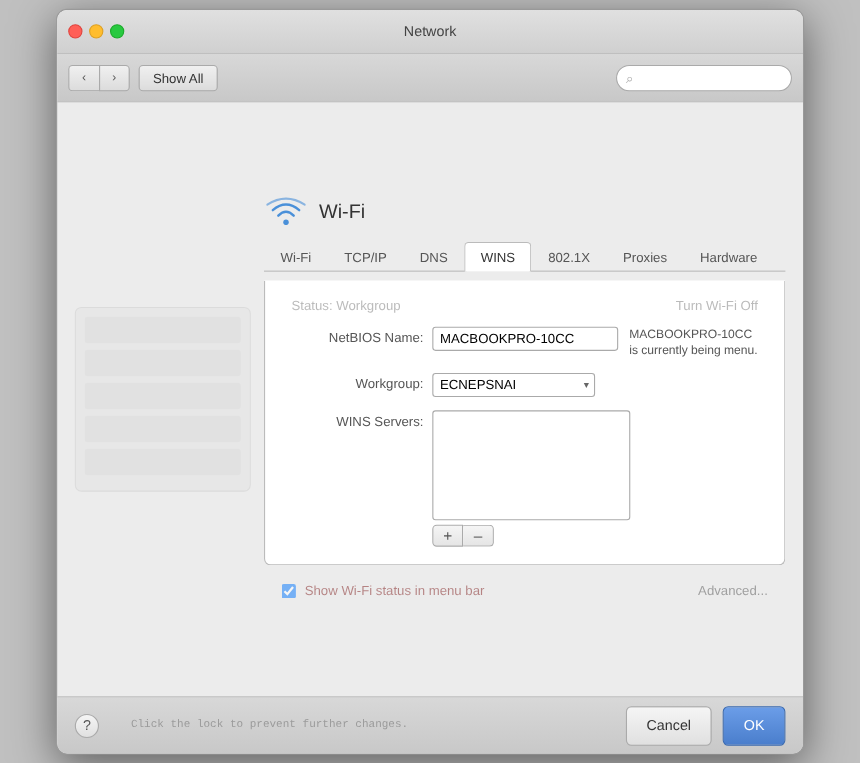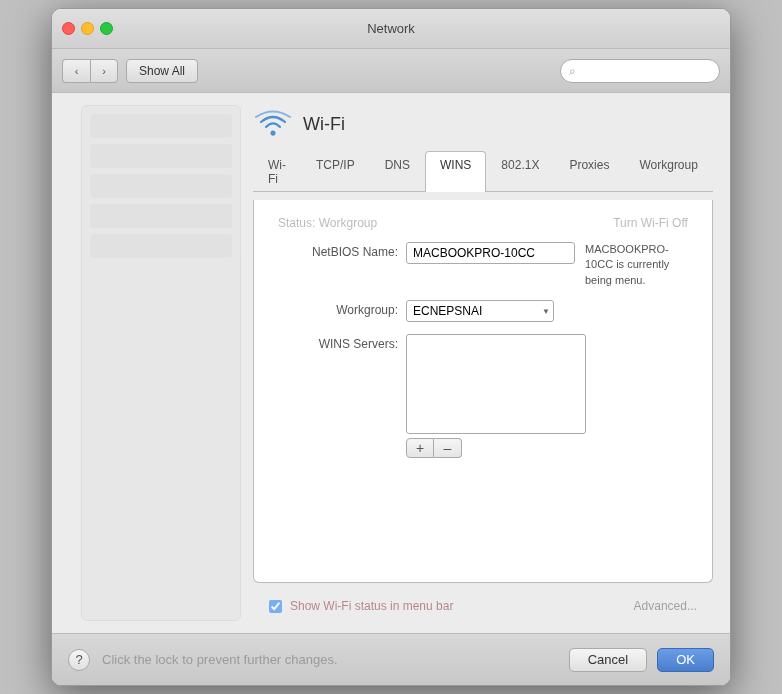--- a/index.html
+++ b/index.html
@@ -126,25 +126,26 @@
 
     .search-input-field {
       border: none;
       outline: none;
       background: transparent;
       font-size: 12px;
       width: 100%;
     }
 
     .content-area {
-      padding: 12px 29px;
+      padding: 12px 16px;
       display: flex;
       gap: 12px;
       min-height: 540px;
       position: relative;
+      align-items: center;
     }
 
     .sidebar {
       width: 160px;
       background: rgba(0,0,0,0.04);
       border: 1px solid #ccc;
       border-radius: 6px;
       padding: 8px;
       flex-shrink: 0;
       opacity: 0.5;
@@ -376,21 +377,21 @@
       cursor: pointer;
     }
 
     .footer-buttons {
       margin-left: auto;
       display: flex;
       gap: 10px;
     }
 
     .footer-btn {
-      height: 24px;
+      height: 36px;
       padding: 0 18px;
       border: 1px solid #aaa;
       border-radius: 5px;
       font-size: 13px;
       cursor: pointer;
     }
 
     .cancel-btn {
       background: linear-gradient(to bottom, #f5f5f5, #e0e0e0);
       color: #333;
@@ -454,21 +455,21 @@
         <span class="wifi-label">Wi-Fi</span>
       </div>
 
       <div class="tabs-container">
         <div class="tab">Wi-Fi</div>
         <div class="tab">TCP/IP</div>
         <div class="tab">DNS</div>
         <div class="tab active">WINS</div>
         <div class="tab">802.1X</div>
         <div class="tab">Proxies</div>
-        <div class="tab">Workgroup</div>
+        <div class="tab">Hardware</div>
       </div>
 
       <div class="panel-content">
 
         <div style="display:flex; justify-content:space-between; align-items:center; margin-bottom:12px; opacity:0.4;">
           <span style="font-size:12px; color:#555;">Status: Workgroup</span>
           <span style="font-size:12px; color:#555;">Turn Wi-Fi Off</span>
         </div>
 
         <div class="wins-form">
@@ -514,20 +515,20 @@
           <span class="checkbox-label">Show Wi-Fi status in menu bar</span>
           <span style="margin-left:auto; font-size:12px; color:#555;">Advanced...</span>
         </div>
       </div>
 
     </div>
   </div>
 
   <div class="footer">
     <button class="help-btn">?</button>
-    <span style="font-size:13px; color:#666; margin-left:12px; opacity:0.5;">Click the lock to prevent further changes.</span>
+    <span style="font-size:10px; color:#666; margin-left:29px; opacity:0.5;font-family:Liberation Mono, monospace;">Click the lock to prevent further changes.</span>
     <div class="footer-buttons">
       <button class="footer-btn cancel-btn">Cancel</button>
       <button class="footer-btn ok-btn">OK</button>
     </div>
   </div>
 
 </div>
 
 </body></html>

